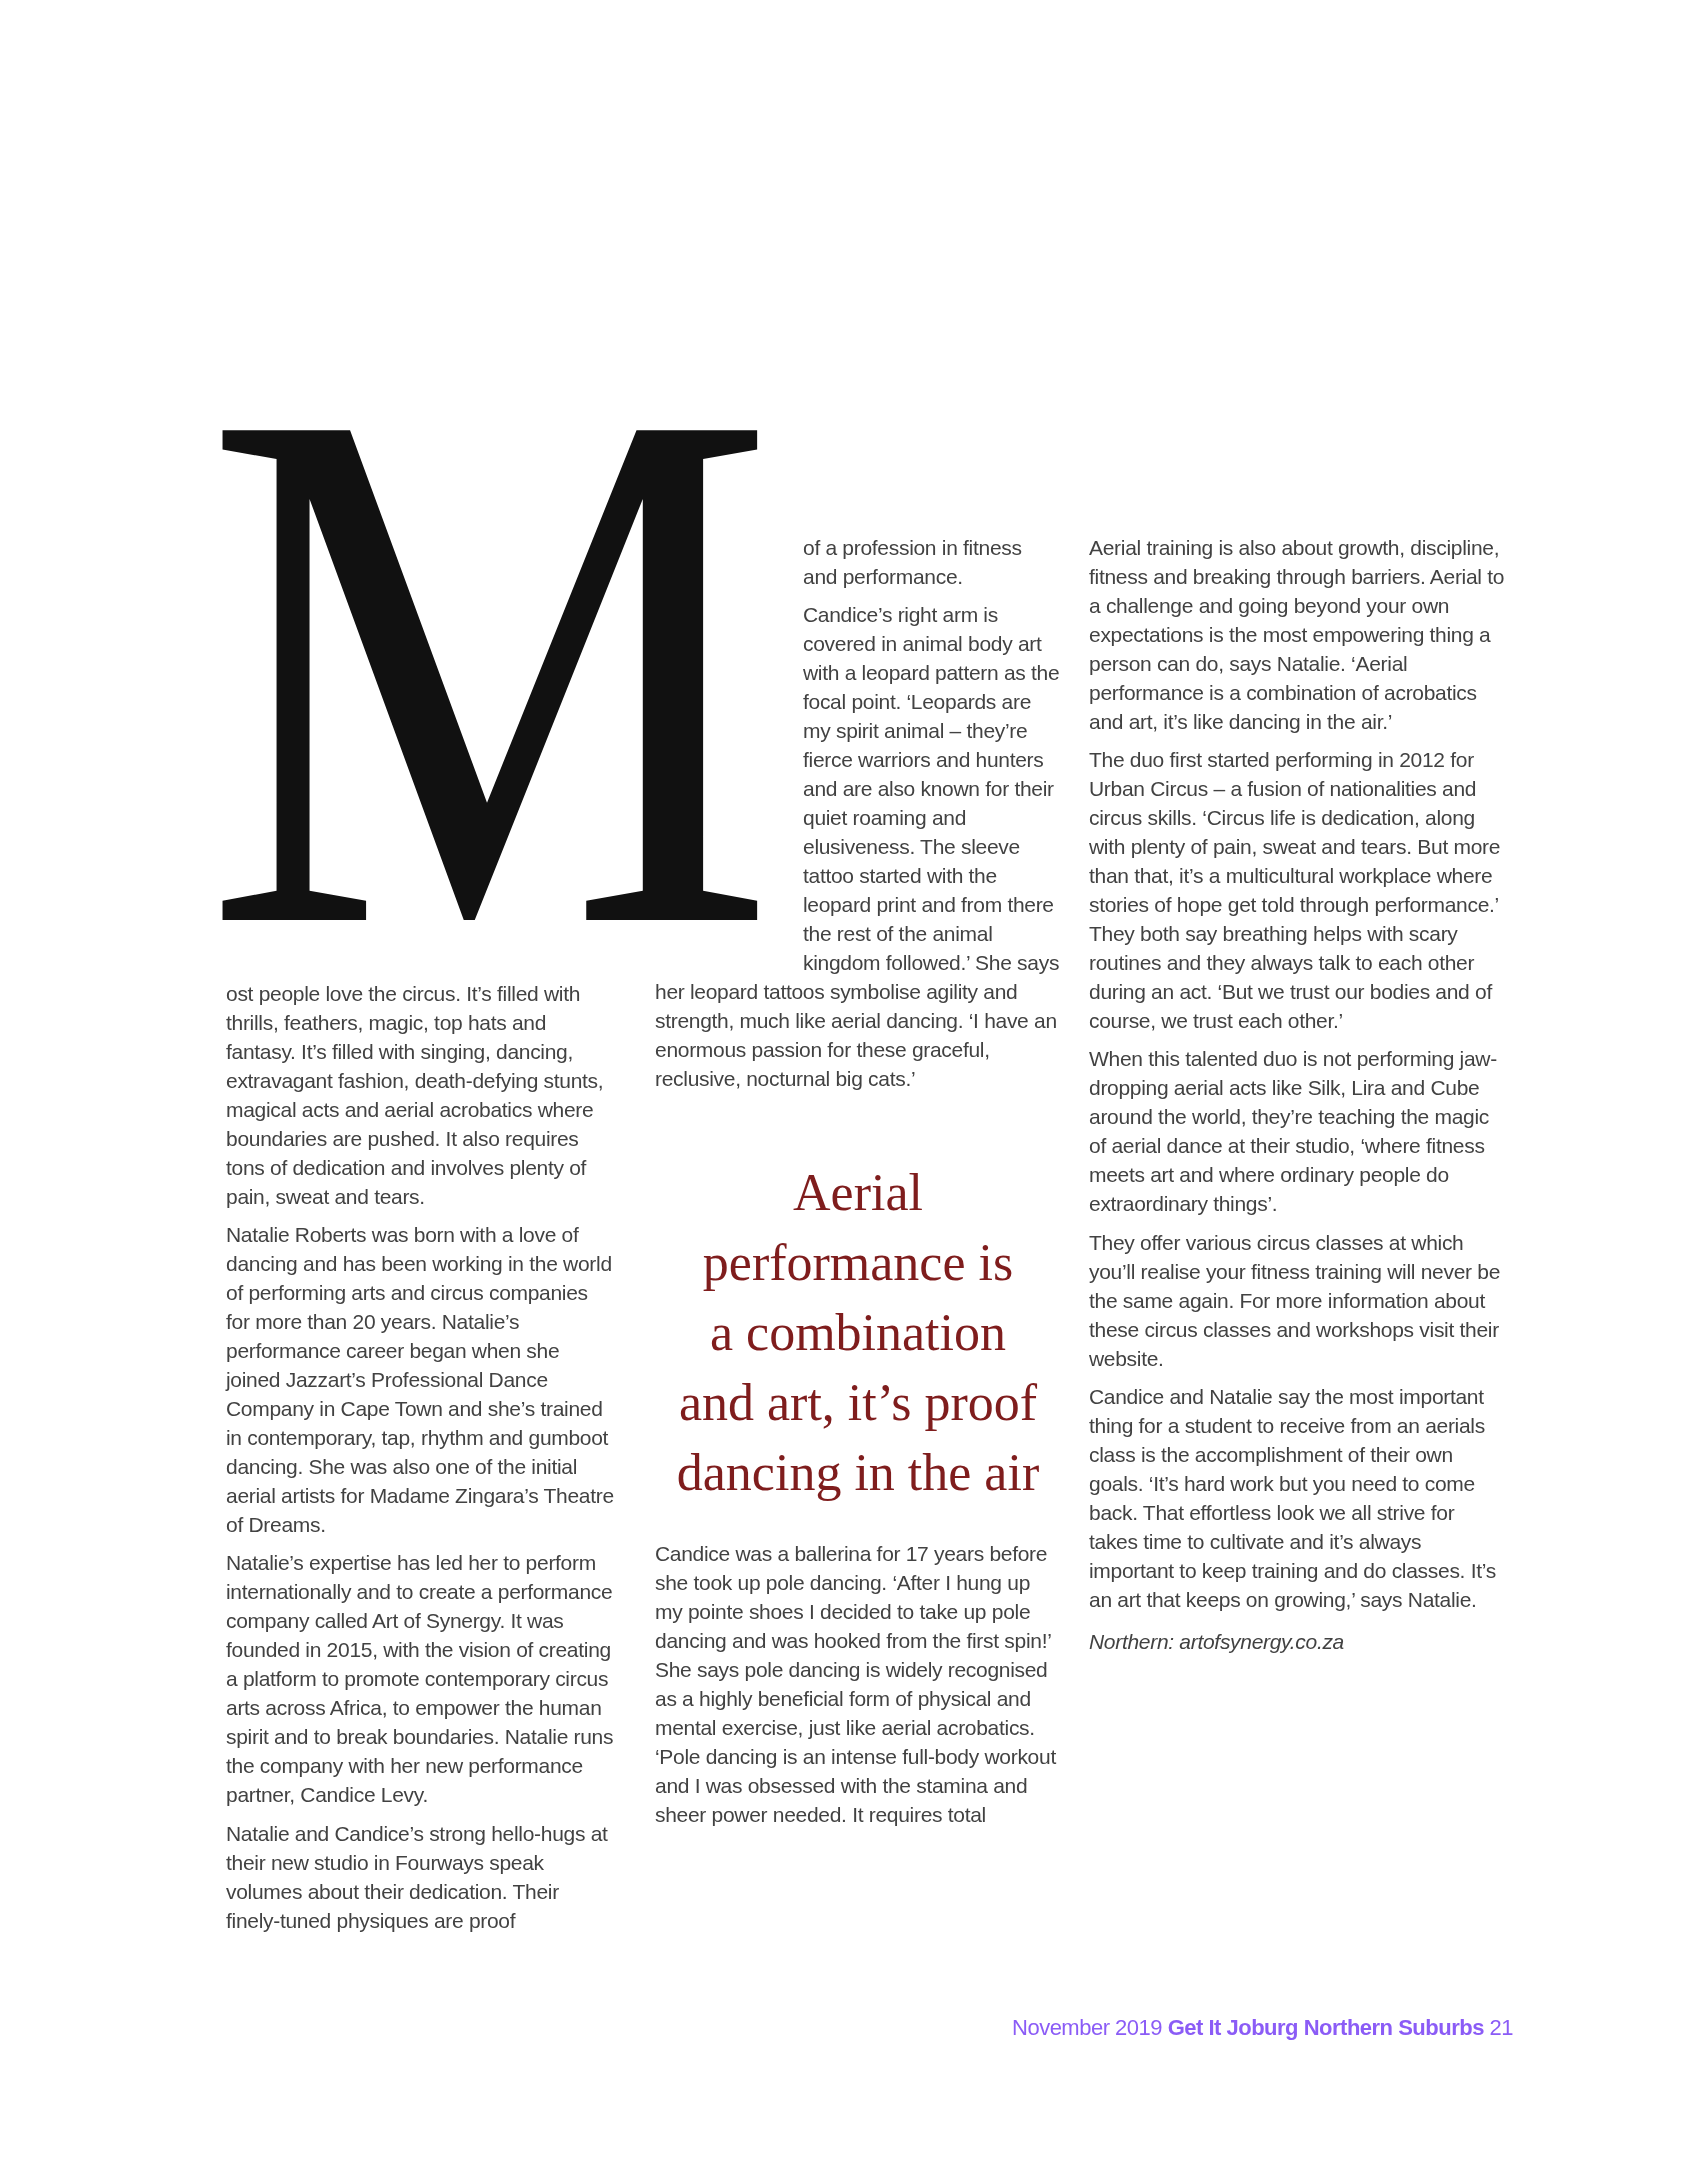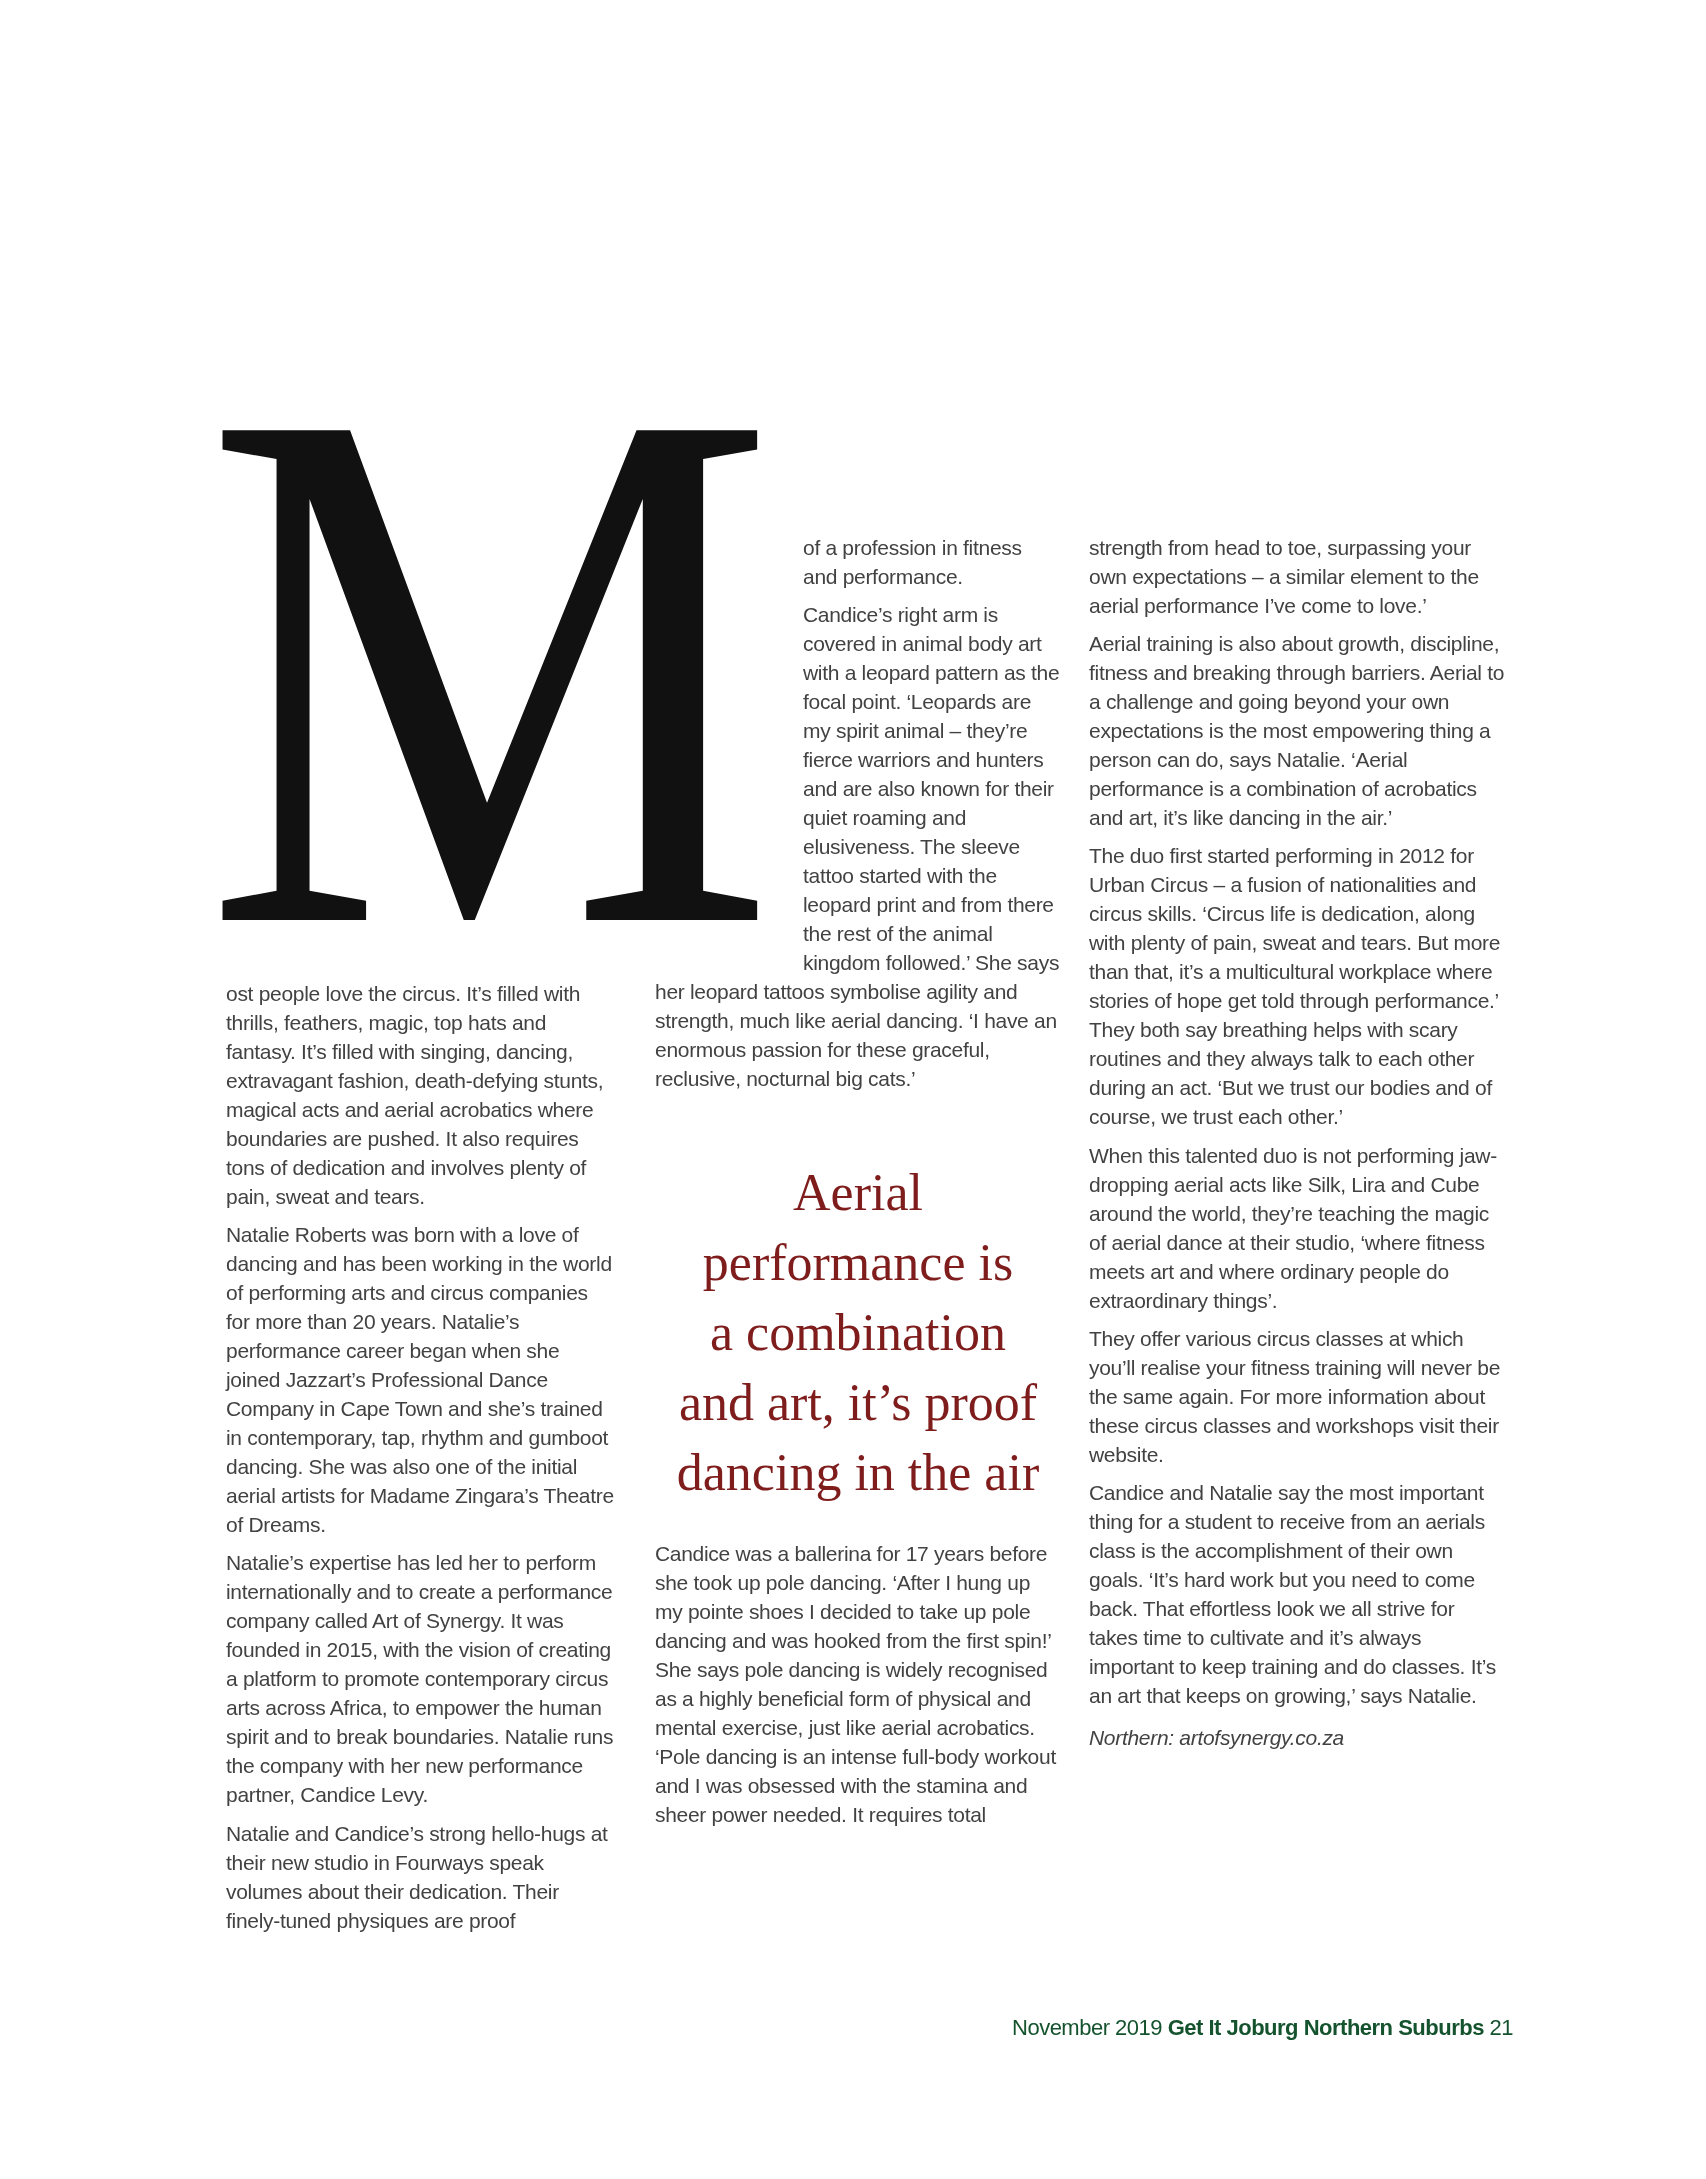--- a/index.html
+++ b/index.html
@@ -49,21 +49,21 @@
   .details-line{
     font-style:italic;
     margin-top:13px;
   }
   #footer{
     position:absolute;
     top:2015px;left:0;right:193px;
     text-align:right;
     font-size:22px;
     letter-spacing:-0.5px;
-    color:#14532d;
+    color:#8b5cf6;
   }
   #footer .pub{font-weight:700;}
   #footer .issue{font-weight:400;}
   #footer .pagenum{font-weight:400;}
 </style>
 </head>
 <body>
 
 <div id="page">
 
@@ -89,21 +89,20 @@
         <div class="pq-line">and art, it’s proof</div>
         <div class="pq-line">dancing in the air</div>
       </div>
     <div>
         <p>Candice was a ballerina for 17 years before she took up pole dancing. ‘After I hung up my pointe shoes I decided to take up pole dancing and was hooked from the first spin!’ She says pole dancing is widely recognised as a highly beneficial form of physical and mental exercise, just like aerial acrobatics. ‘Pole dancing is an intense full-body workout and I was obsessed with the stamina and sheer power needed. It requires total</p>
       </div>
   </div>
 
   <div class="col" id="col-right">
     <div>
-        <p>strength from head to toe, surpassing your own expectations – a similar element to the aerial performance I’ve come to love.’</p>
         <p>Aerial training is also about growth, discipline, fitness and breaking through barriers. Aerial to a challenge and going beyond your own expectations is the most empowering thing a person can do, says Natalie. ‘Aerial performance is a combination of acrobatics and art, it’s like dancing in the air.’</p>
         <p>The duo first started performing in 2012 for Urban Circus – a fusion of nationalities and circus skills. ‘Circus life is dedication, along with plenty of pain, sweat and tears. But more than that, it’s a multicultural workplace where stories of hope get told through performance.’ They both say breathing helps with scary routines and they always talk to each other during an act. ‘But we trust our bodies and of course, we trust each other.’</p>
         <p>When this talented duo is not performing jaw-dropping aerial acts like Silk, Lira and Cube around the world, they’re teaching the magic of aerial dance at their studio, ‘where fitness meets art and where ordinary people do extraordinary things’.</p>
         <p>They offer various circus classes at which you’ll realise your fitness training will never be the same again. For more information about these circus classes and workshops visit their website.</p>
         <p>Candice and Natalie say the most important thing for a student to receive from an aerials class is the accomplishment of their own goals. ‘It’s hard work but you need to come back. That effortless look we all strive for takes time to cultivate and it’s always important to keep training and do classes. It’s an art that keeps on growing,’ says Natalie.</p>
       </div>
     <div class="details-line">Northern: artofsynergy.co.za</div>
   </div>
 
   <div id="footer">

